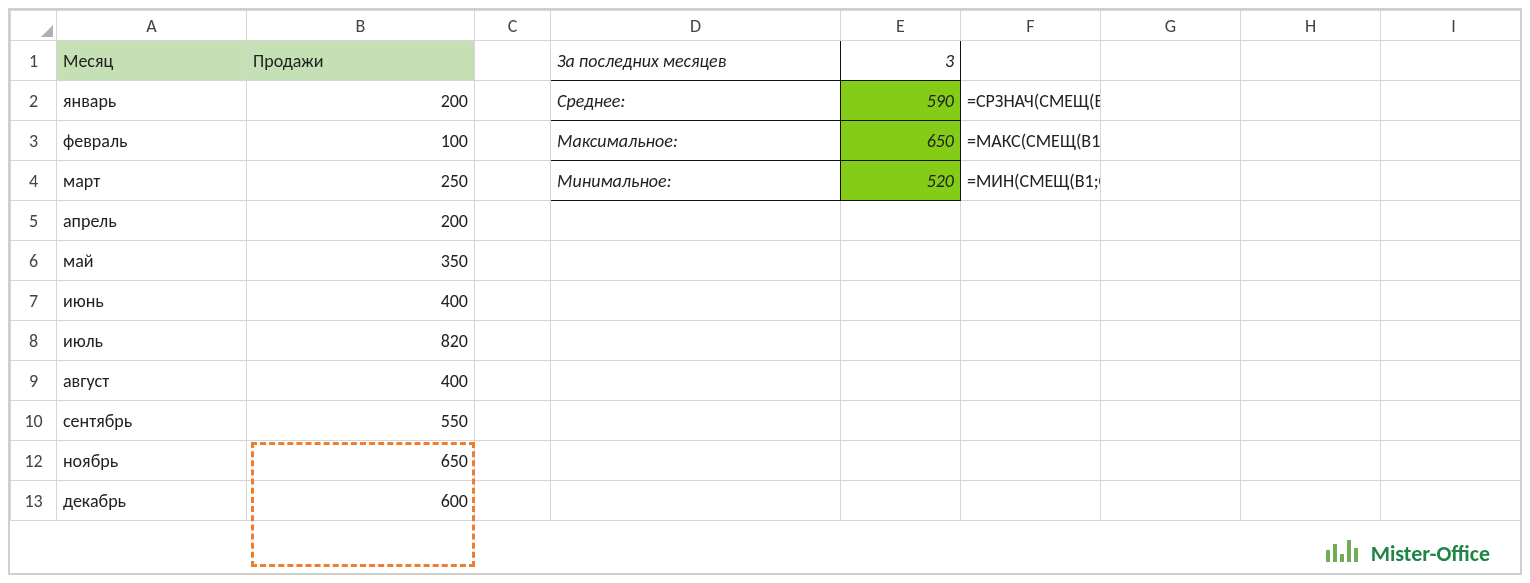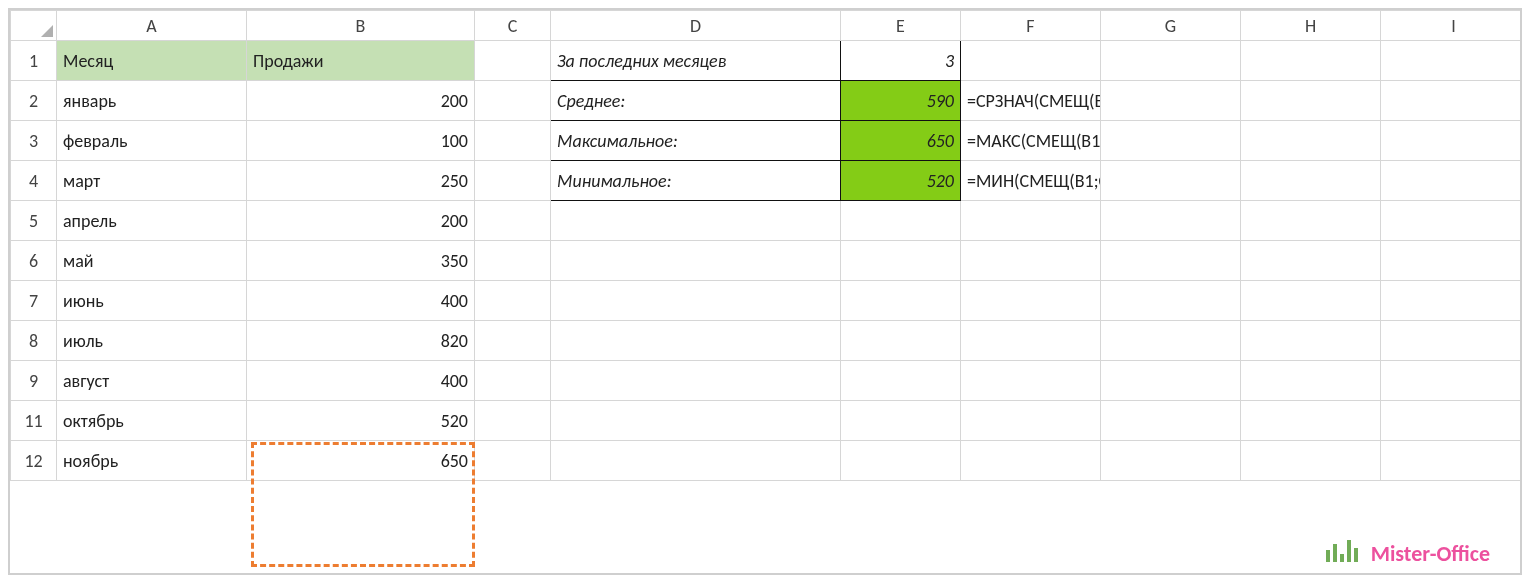--- a/index.html
+++ b/index.html
@@ -83,21 +83,21 @@
   }
 
   
   .watermark {
     position: absolute;
     right: 30px;
     bottom: 6px;
     display: flex;
     align-items: flex-start;
     gap: 8px;
-    color: #ec4899;
+    color: #15803d;
     font-family: "Segoe UI", Calibri, Arial, sans-serif;
     font-weight: bold;
     font-size: 22px;
     opacity: 0.95;
   }
   .watermark svg { display: block; }
 
   
   .col-rownum { width: 46px; }
   .col-A { width: 190px; }
@@ -273,47 +273,59 @@
       <td class="right">400</td>
       <td></td>
       <td></td>
       <td></td>
       <td></td>
       <td></td>
       <td></td>
       <td></td>
     </tr>
 
-
-    <tr>
-      <td class="rownum">11</td>
-      <td class="left">октябрь</td>
-      <td class="right">520</td>
-      <td></td>
-      <td></td>
-      <td></td>
-      <td></td>
-      <td></td>
-      <td></td>
-      <td></td>
-    </tr>
+    <tr>
+      <td class="rownum">10</td>
+      <td class="left">сентябрь</td>
+      <td class="right">550</td>
+      <td></td>
+      <td></td>
+      <td></td>
+      <td></td>
+      <td></td>
+      <td></td>
+      <td></td>
+    </tr>
+
 
     <tr>
       <td class="rownum">12</td>
       <td class="left">ноябрь</td>
       <td class="right">650</td>
       <td></td>
       <td></td>
       <td></td>
       <td></td>
       <td></td>
       <td></td>
       <td></td>
     </tr>
 
+    <tr>
+      <td class="rownum">13</td>
+      <td class="left">декабрь</td>
+      <td class="right">600</td>
+      <td></td>
+      <td></td>
+      <td></td>
+      <td></td>
+      <td></td>
+      <td></td>
+      <td></td>
+    </tr>
   </tbody>
 </table>
 
 <div class="marquee" style="left:241px; top:432px; width:224px; height:125px;"></div>
 
 <div class="watermark">
   <span>
     <svg width="38" height="26" viewBox="0 0 38 26">
       <rect x="1" y="10" width="4" height="12" fill="#6aa84f"></rect>
       <rect x="8" y="4" width="4" height="18" fill="#6aa84f"></rect>

